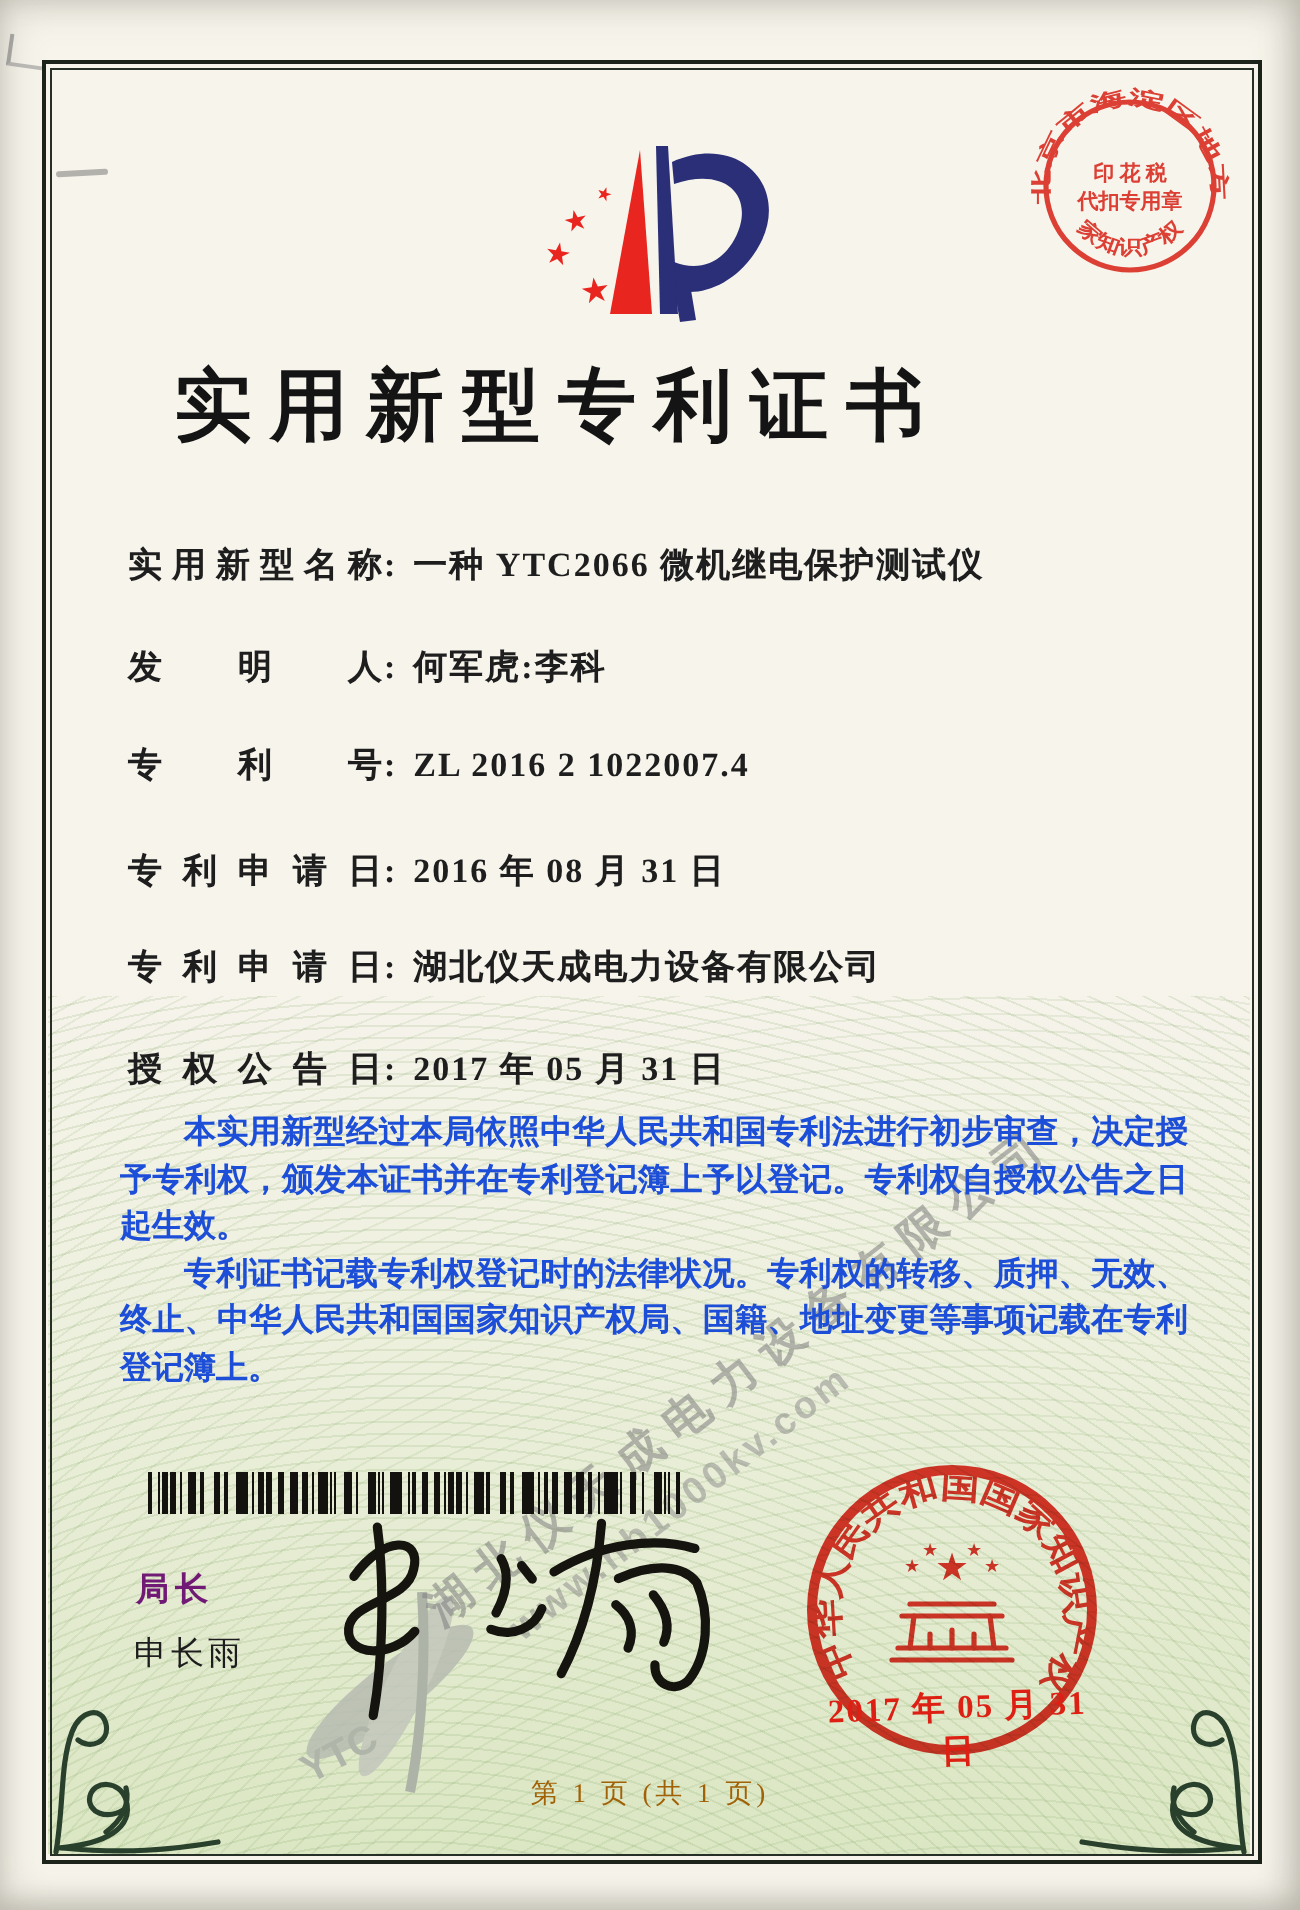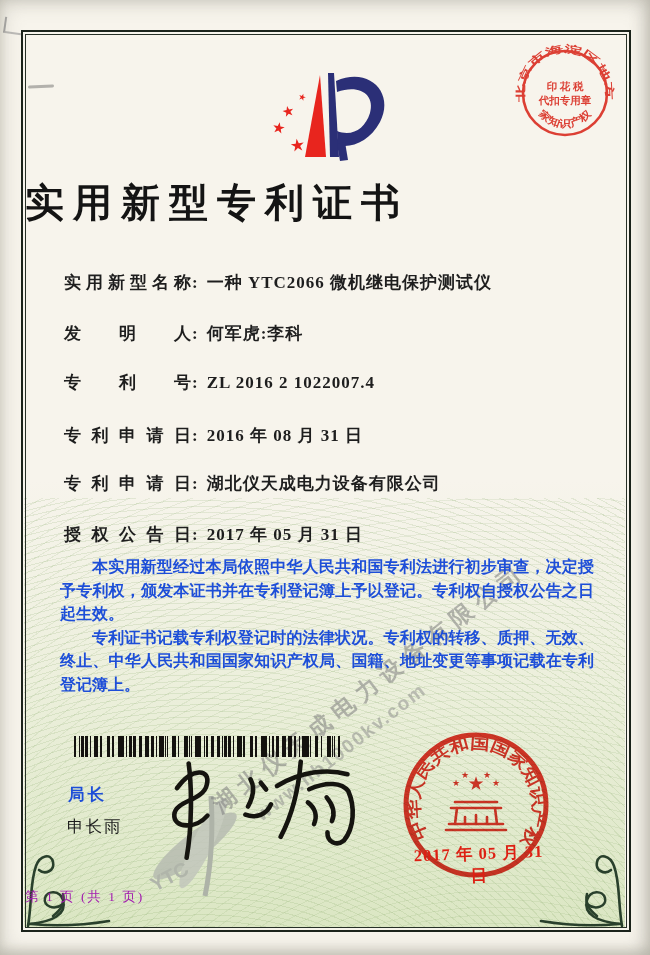--- a/index.html
+++ b/index.html
@@ -29,39 +29,39 @@
   .frame-inner{position:absolute;inset:2px;border:1px solid #273027;}
   .flourish{position:absolute;z-index:3;}
   .flourish.right{transform:scaleX(-1);}
   
   .cert-no{position:absolute;left:60px;top:76px;z-index:10;font-size:16.5px;font-weight:700;
     letter-spacing:3px;color:#363636;}
   .pencil-dash{position:absolute;left:28px;top:85px;width:26px;height:3px;z-index:10;
     background:rgba(95,95,95,.45);transform:rotate(-3deg);border-radius:2px;}
   .pencil-mark{position:absolute;left:4px;top:18px;width:16px;height:14px;z-index:10;
     border-left:2px solid rgba(100,100,105,.5);border-bottom:2px solid rgba(100,100,105,.4);transform:rotate(8deg);}
-  .title{position:absolute;left:25px;top:176px;width:508px;z-index:10;text-align:left;
+  .title{position:absolute;left:25px;top:176px;width:508px;z-index:10;text-align:center;
     font-size:39px;font-weight:700;letter-spacing:9px;color:#141414;}
   .field{position:absolute;left:64px;z-index:10;font-size:17px;font-weight:600;color:#1e1e1e;
     letter-spacing:1px;white-space:nowrap;}
   .flabel{display:inline-block;width:128px;text-align:justify;text-align-last:justify;}
   .fcolon{margin-right:8px;}
   .paras{position:absolute;left:60px;top:555px;width:534px;z-index:10;}
   .paras p{margin:0;font-size:16px;line-height:23.6px;color:#1d4ed8;text-indent:2em;
     text-align:justify;font-weight:700;}
   .barcode{position:absolute;left:74px;top:736px;width:266px;height:21px;z-index:10;
     background:
       repeating-linear-gradient(90deg,#14120f 0 2px,transparent 2px 5px,#14120f 5px 6px,transparent 6px 11px,#14120f 11px 14px,transparent 14px 16px,#14120f 16px 17px,transparent 17px 22px),
       repeating-linear-gradient(90deg,#14120f 0 1px,transparent 1px 7px,#14120f 7px 10px,transparent 10px 13px);}
   .director-label{position:absolute;left:68px;top:784px;z-index:10;font-size:16.5px;font-weight:700;
-    color:#1d4ed8;letter-spacing:3px;font-family:"Liberation Sans","DejaVu Sans",sans-serif;}
+    color:#701a75;letter-spacing:3px;font-family:"Liberation Sans","DejaVu Sans",sans-serif;}
   .director-name{position:absolute;left:67px;top:816px;z-index:10;font-size:16.5px;font-weight:400;
     color:#1d1d1d;letter-spacing:2px;font-family:"Liberation Sans","DejaVu Sans",sans-serif;}
-  .footer{position:absolute;left:25px;top:888px;width:600px;z-index:10;
-    font-size:13.5px;color:#a21caf;letter-spacing:2px;}
+  .footer{position:absolute;left:25px;top:888px;width:600px;z-index:10;text-align:center;
+    font-size:13.5px;color:#a16207;letter-spacing:2px;}
   
   .wm-company{position:absolute;left:216px;top:792px;z-index:6;font-size:23px;letter-spacing:7px;
     color:rgba(125,125,125,.55);white-space:nowrap;transform:rotate(-38deg);transform-origin:0 50%;
     font-family:"Liberation Sans","DejaVu Sans",sans-serif;font-weight:700;}
   .wm-url{position:absolute;left:258px;top:806px;z-index:6;font-size:19px;letter-spacing:2px;
     color:rgba(135,135,135,.5);white-space:nowrap;transform:rotate(-38deg);transform-origin:0 50%;
     font-family:"Liberation Sans","DejaVu Sans",sans-serif;font-weight:700;}
   .wm-ytc{position:absolute;left:133px;top:788px;z-index:5;}
   
   .logo{position:absolute;left:258px;top:60px;width:175px;height:118px;z-index:10;}

